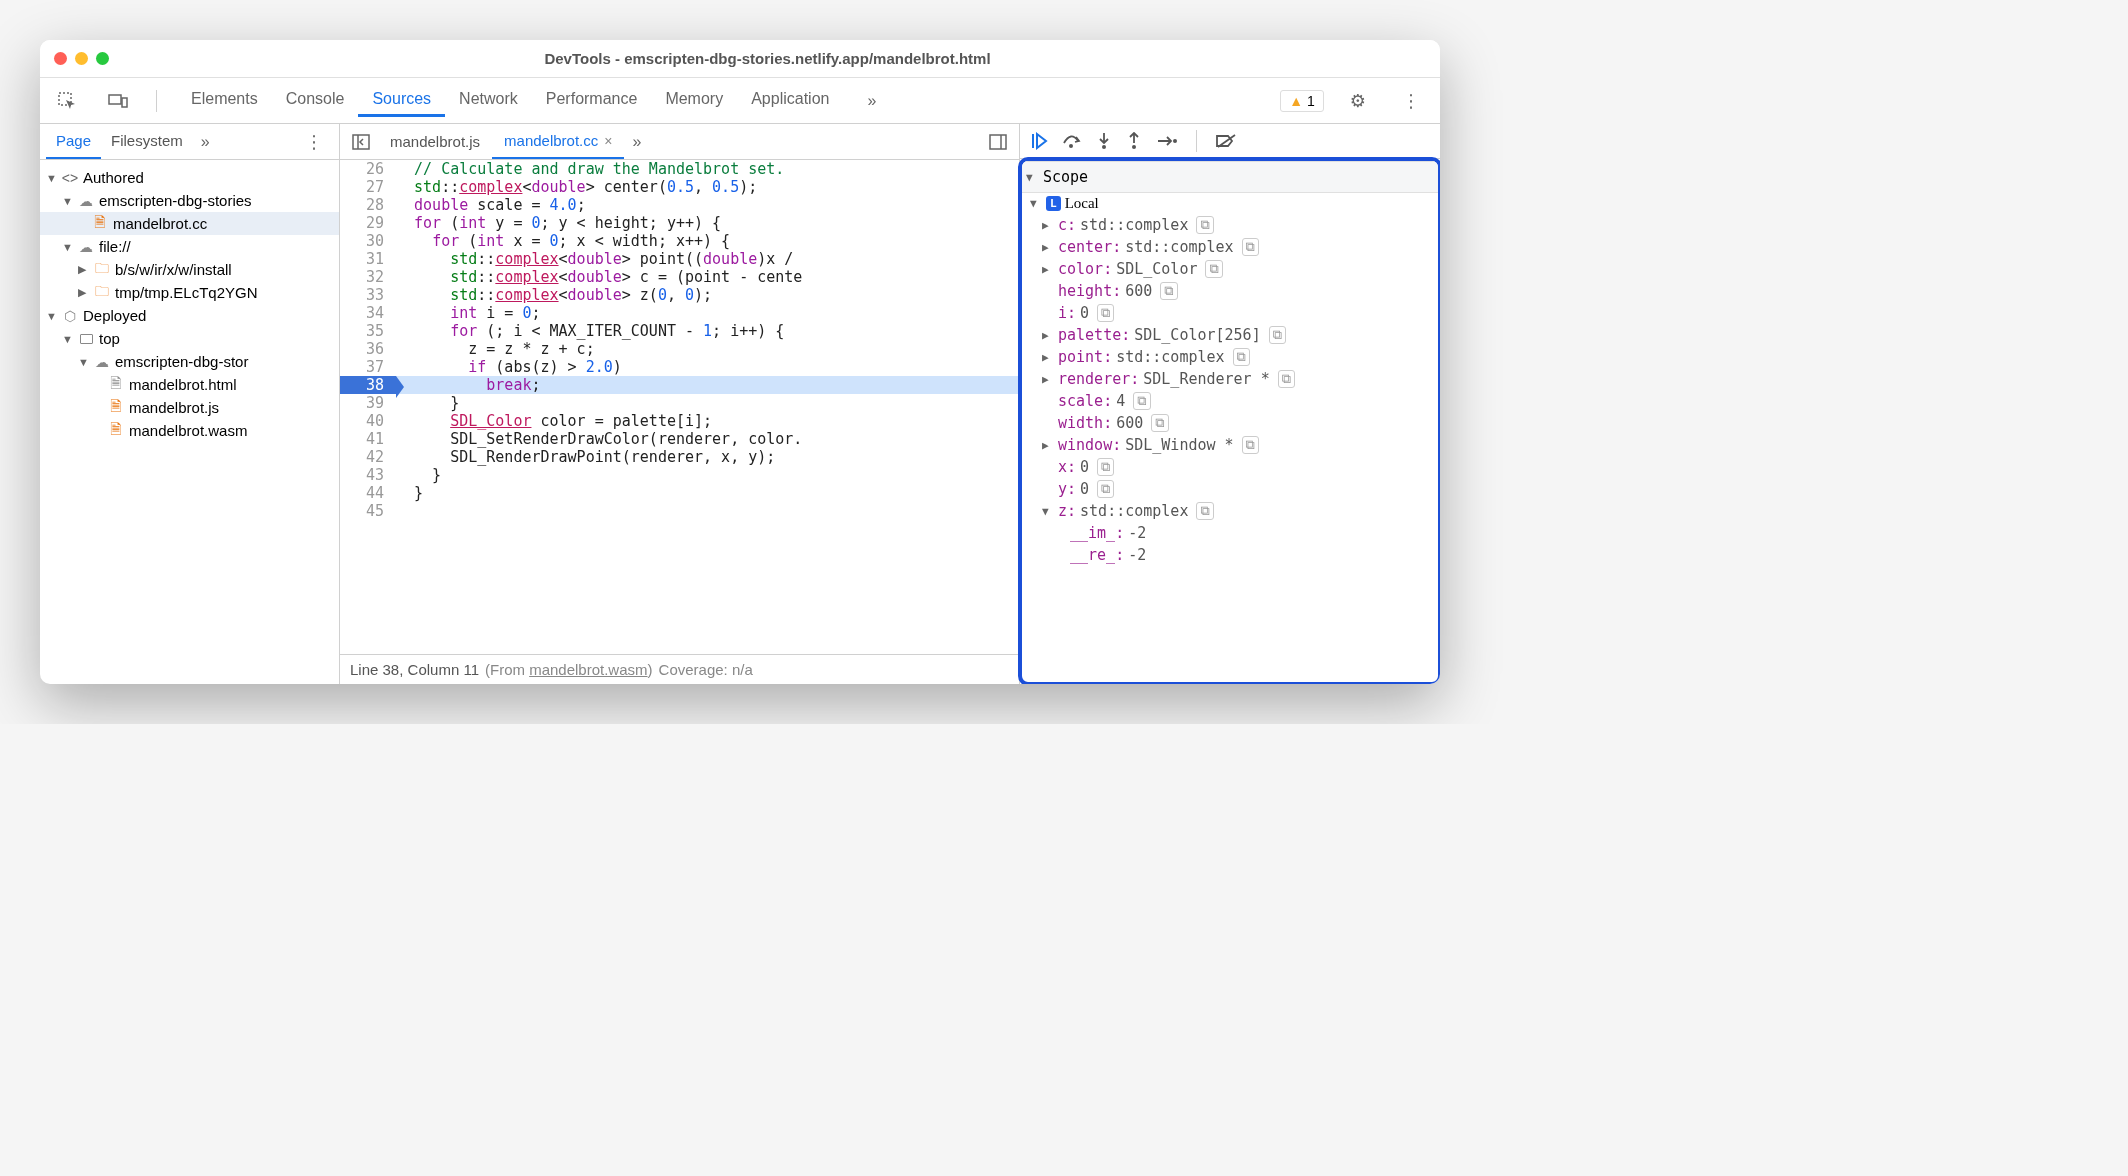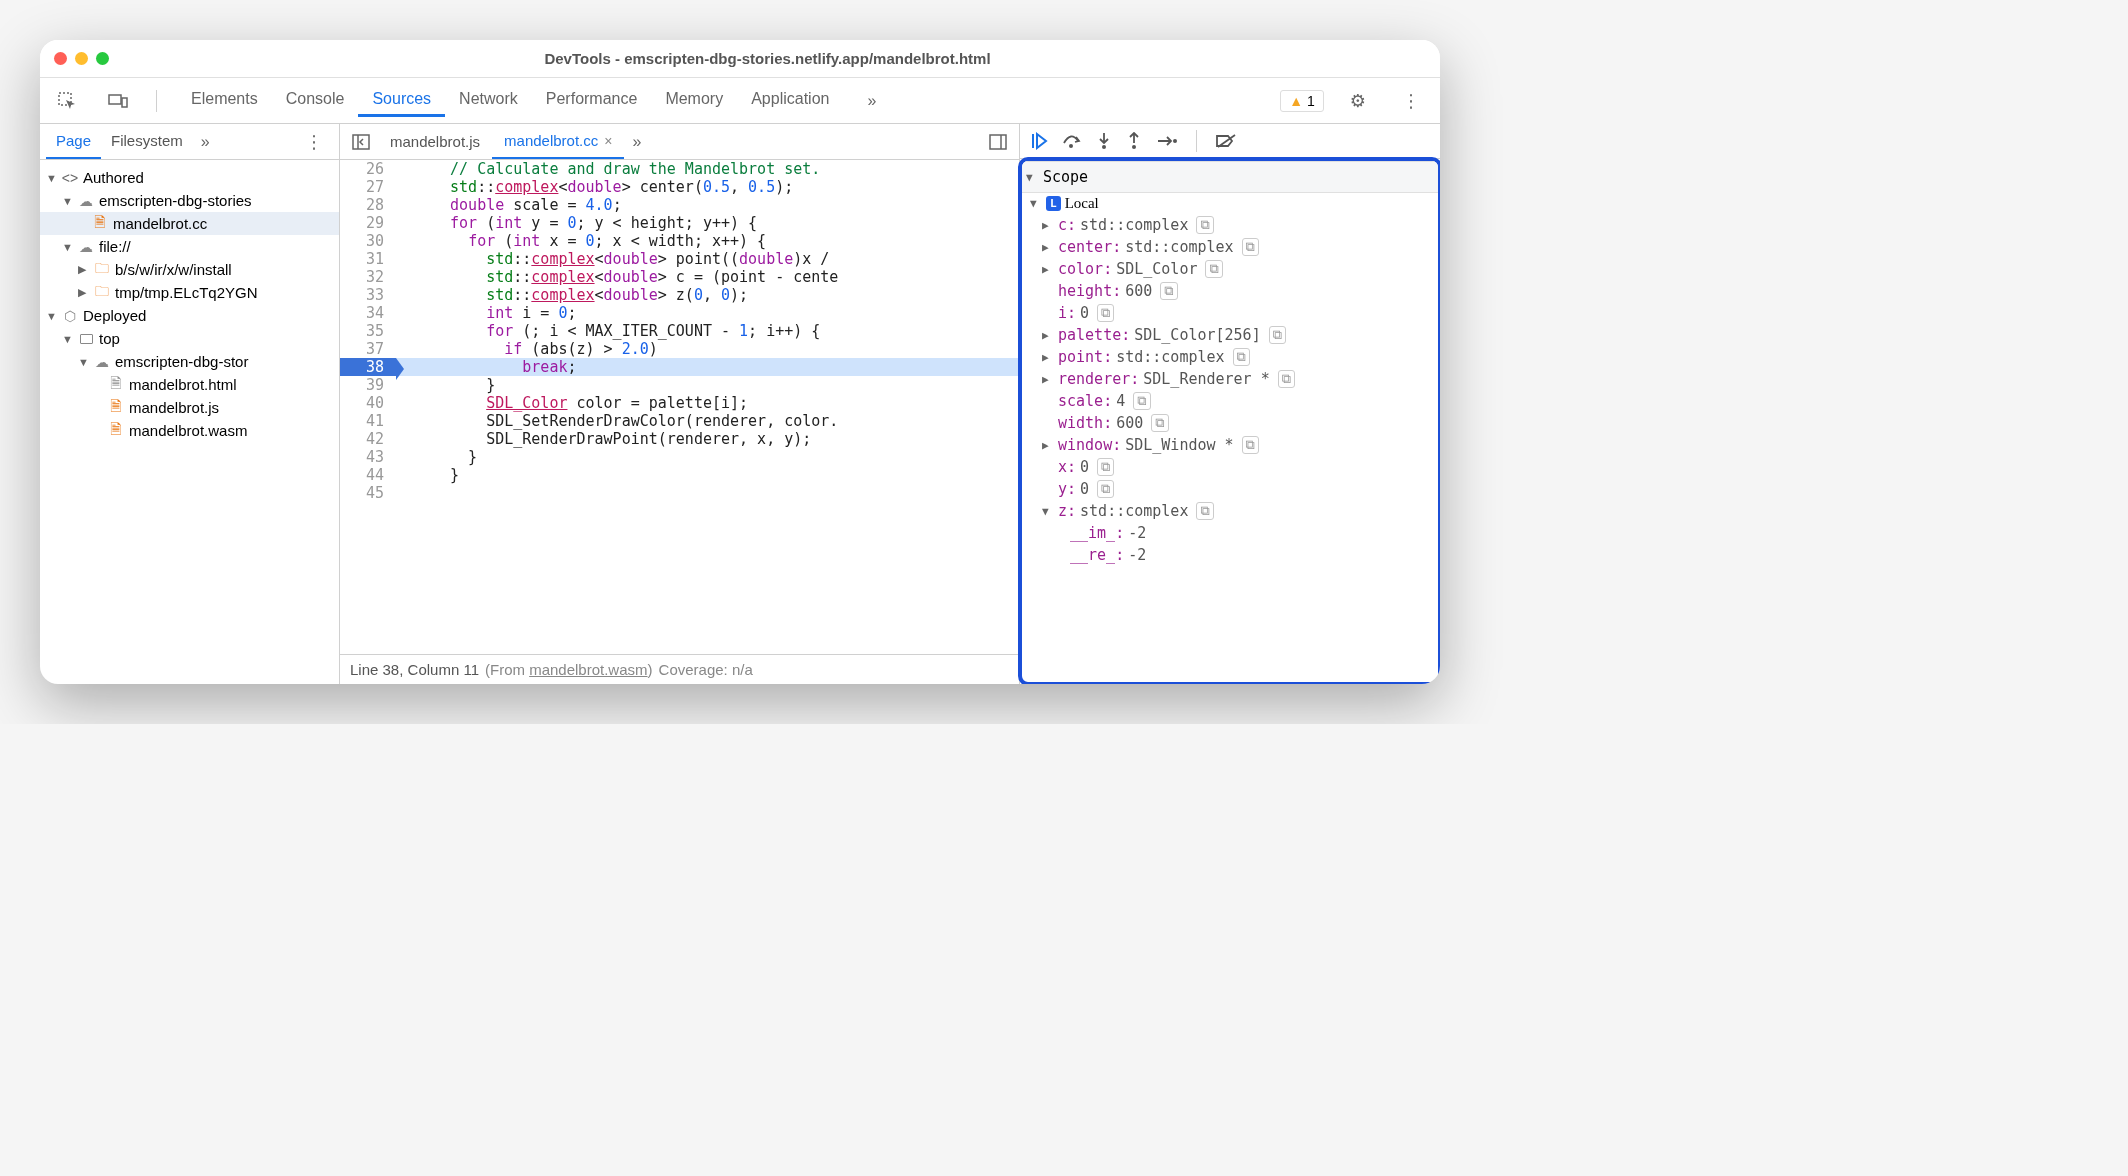--- a/index.html
+++ b/index.html
@@ -1,17 +1,17 @@
 <!DOCTYPE html>
 <html><head>
 <meta charset="utf-8">
 <style>
 * { box-sizing: border-box; margin: 0; padding: 0; }
 body { font-family: -apple-system, "Helvetica Neue", Arial, sans-serif; background: #f5f5f5; padding: 40px; }
-.window { width: 1400px; background: #fff; border-radius: 18px; box-shadow: 0 20px 60px rgba(0,0,0,0.3); overflow: hidden; }
+.window { width: 1400px; background: #fff; border-radius: 10px; box-shadow: 0 20px 60px rgba(0,0,0,0.3); overflow: hidden; }
 .titlebar { display: flex; align-items: center; padding: 10px 14px; background: #fff; border-bottom: 1px solid #e0e0e0; }
 .traffic { display: flex; gap: 8px; }
 .traffic span { width: 13px; height: 13px; border-radius: 50%; display: block; }
 .t-red { background: #ff5f56; } .t-yel { background: #ffbd2e; } .t-grn { background: #27c93f; }
 .title { flex: 1; text-align: center; font-weight: 600; color: #555; font-size: 15px; }
 .toolbar { display: flex; align-items: center; padding: 6px 10px; border-bottom: 1px solid #d0d0d0; gap: 16px; }
 .tool-btn { padding: 6px 8px; color: #666; cursor: pointer; display: flex; align-items: center; }
 .vdiv { width: 1px; height: 22px; background: #d0d0d0; margin: 0 4px; }
 .tab { padding: 6px 14px; color: #666; font-size: 16px; cursor: pointer; }
 .tab.active { color: #1a73e8; border-bottom: 3px solid #1a73e8; font-weight: 500; }
@@ -32,21 +32,21 @@
 .ico { width: 16px; height: 16px; display: inline-flex; align-items: center; justify-content: center; font-size: 14px; }
 .ico-code { color: #666; } .ico-cloud { color: #888; } .ico-box { color: #888; }
 .ico-folder { color: #e8710a; } .ico-fileo { color: #e8710a; } .ico-fileg { color: #888; }
 .ico-frame { border: 1.5px solid #888; width: 13px; height: 10px; border-radius: 1px; }
 .center { flex: 1; display: flex; flex-direction: column; border-right: 1px solid #d0d0d0; overflow: hidden; }
 .file-tabs { display: flex; align-items: center; border-bottom: 1px solid #d0d0d0; padding: 0 4px; }
 .ftab { padding: 8px 12px; font-size: 15px; color: #555; cursor: pointer; display: flex; align-items: center; gap: 6px; }
 .ftab.active { color: #1a73e8; border-bottom: 2px solid #1a73e8; }
 .close-x { color: #888; font-size: 14px; }
 .editor { flex: 1; overflow: hidden; font-family: Menlo, Consolas, monospace; font-size: 15px; }
-.line { display: flex; gap: 36px; }
+.line { display: flex; }
 .gutter { width: 56px; text-align: right; padding-right: 12px; color: #999; user-select: none; }
 .code { flex: 1; white-space: pre; color: #222; }
 .line.hl { background: #cfe3fc; }
 .line.hl .gutter { background: #3a72d8; color: #fff; position: relative; }
 .line.hl .gutter::after { content: ""; position: absolute; right: -8px; top: 0; border-top: 11px solid transparent; border-bottom: 11px solid transparent; border-left: 8px solid #3a72d8; }
 .c-comment { color: #0a7d3d; } .c-kw { color: #9c1ba0; } .c-type { color: #be185d; text-decoration: underline; }
 .c-ns { color: #067d17; } .c-num { color: #1861e8; }
 .status { border-top: 1px solid #d0d0d0; padding: 6px 10px; font-size: 15px; color: #555; display: flex; gap: 6px; }
 .status .from { color: #888; } .status .link { text-decoration: underline; }
 .right { width: 420px; display: flex; flex-direction: column; }
@@ -245,20 +245,24 @@
           </div>
           <div class="line">
             <div class="gutter">34</div>
             <div class="code">      <span class="c-kw">int</span> i = <span class="c-num">0</span>;</div>
           </div>
           <div class="line">
             <div class="gutter">35</div>
             <div class="code">      <span class="c-kw">for</span> (; i &lt; MAX_ITER_COUNT - <span class="c-num">1</span>; i++) {</div>
           </div>
           <div class="line">
+            <div class="gutter">36</div>
+            <div class="code">        z = z * z + c;</div>
+          </div>
+          <div class="line">
             <div class="gutter">37</div>
             <div class="code">        <span class="c-kw">if</span> (abs(z) &gt; <span class="c-num">2.0</span>)</div>
           </div>
           <div class="line hl">
             <div class="gutter">38</div>
             <div class="code">          <span class="c-kw">break</span>;</div>
           </div>
           <div class="line">
             <div class="gutter">39</div>
             <div class="code">      }</div>

